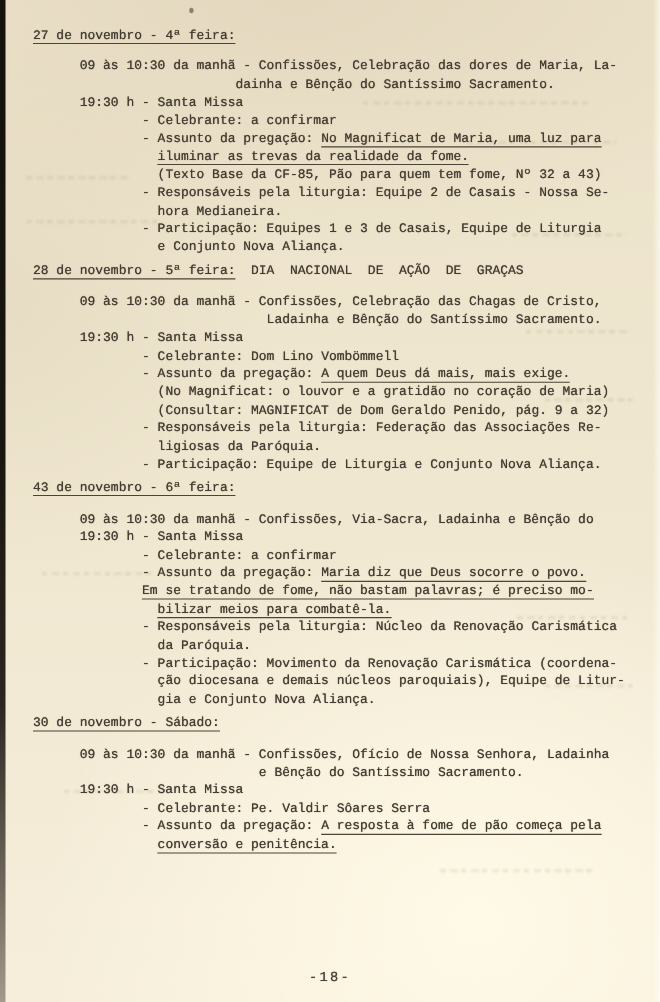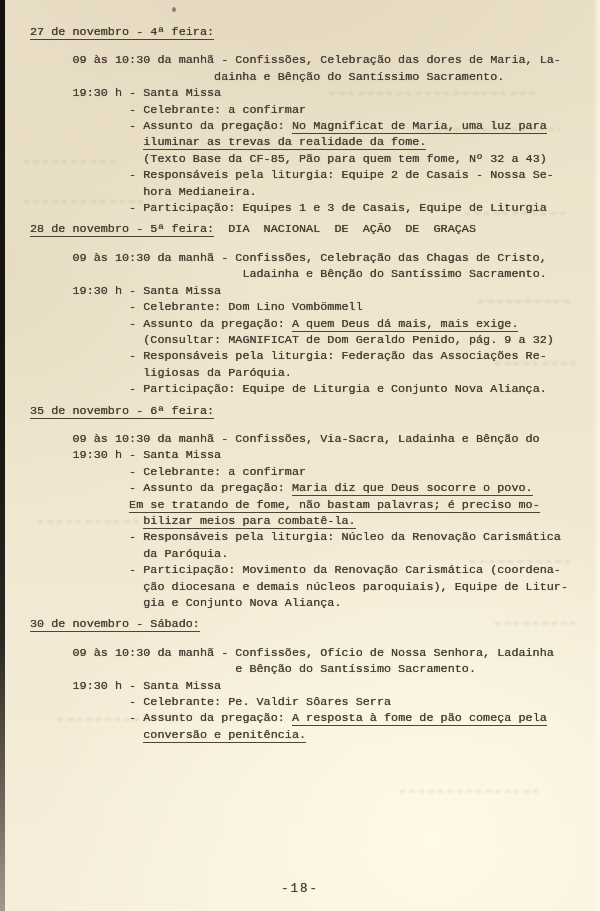--- a/index.html
+++ b/index.html
@@ -89,35 +89,37 @@
         <div class="line" style="padding-left: 6ch;"><span>09 às 10:30 da manhã - Confissões, Celebração das dores de Maria, La-</span></div>
         <div class="line" style="padding-left: 26ch;"><span>dainha e Bênção do Santíssimo Sacramento.</span></div>
         <div class="line" style="padding-left: 6ch;"><span>19:30 h - Santa Missa</span></div>
         <div class="line" style="padding-left: 14ch;"><span>- Celebrante: a confirmar</span></div>
         <div class="line" style="padding-left: 14ch;"><span>- Assunto da pregação: </span><span class="u">No Magnificat de Maria, uma luz para</span></div>
         <div class="line" style="padding-left: 16ch;"><span class="u">iluminar as trevas da realidade da fome.</span></div>
         <div class="line" style="padding-left: 16ch;"><span>(Texto Base da CF-85, Pão para quem tem fome, Nº 32 a 43)</span></div>
         <div class="line" style="padding-left: 14ch;"><span>- Responsáveis pela liturgia: Equipe 2 de Casais - Nossa Se-</span></div>
         <div class="line" style="padding-left: 16ch;"><span>hora Medianeira.</span></div>
         <div class="line" style="padding-left: 14ch;"><span>- Participação: Equipes 1 e 3 de Casais, Equipe de Liturgia</span></div>
+        <div class="line" style="padding-left: 16ch;"><span>e Conjunto Nova Aliança.</span></div>
       </div>
       <div class="section">
         <div class="heading"><span class="u">28 de novembro - 5ª feira:</span><span>  DIA  NACIONAL  DE  AÇÃO  DE  GRAÇAS</span></div>
         <div class="line" style="padding-left: 6ch;"><span>09 às 10:30 da manhã - Confissões, Celebração das Chagas de Cristo,</span></div>
         <div class="line" style="padding-left: 30ch;"><span>Ladainha e Bênção do Santíssimo Sacramento.</span></div>
         <div class="line" style="padding-left: 6ch;"><span>19:30 h - Santa Missa</span></div>
         <div class="line" style="padding-left: 14ch;"><span>- Celebrante: Dom Lino Vombömmell</span></div>
         <div class="line" style="padding-left: 14ch;"><span>- Assunto da pregação: </span><span class="u">A quem Deus dá mais, mais exige.</span></div>
+        <div class="line" style="padding-left: 16ch;"><span>(No Magnificat: o louvor e a gratidão no coração de Maria)</span></div>
         <div class="line" style="padding-left: 16ch;"><span>(Consultar: MAGNIFICAT de Dom Geraldo Penido, pág. 9 a 32)</span></div>
         <div class="line" style="padding-left: 14ch;"><span>- Responsáveis pela liturgia: Federação das Associações Re-</span></div>
         <div class="line" style="padding-left: 16ch;"><span>ligiosas da Paróquia.</span></div>
         <div class="line" style="padding-left: 14ch;"><span>- Participação: Equipe de Liturgia e Conjunto Nova Aliança.</span></div>
       </div>
       <div class="section">
-        <div class="heading"><span class="u">35 de novembro - 6ª feira:</span></div>
+        <div class="heading"><span class="u">43 de novembro - 6ª feira:</span></div>
         <div class="line" style="padding-left: 6ch;"><span>09 às 10:30 da manhã - Confissões, Via-Sacra, Ladainha e Bênção do</span></div>
         <div class="line" style="padding-left: 6ch;"><span>19:30 h - Santa Missa</span></div>
         <div class="line" style="padding-left: 14ch;"><span>- Celebrante: a confirmar</span></div>
         <div class="line" style="padding-left: 14ch;"><span>- Assunto da pregação: </span><span class="u">Maria diz que Deus socorre o povo.</span></div>
         <div class="line" style="padding-left: 14ch;"><span class="u">Em se tratando de fome, não bastam palavras; é preciso mo-</span></div>
         <div class="line" style="padding-left: 16ch;"><span class="u">bilizar meios para combatê-la.</span></div>
         <div class="line" style="padding-left: 14ch;"><span>- Responsáveis pela liturgia: Núcleo da Renovação Carismática</span></div>
         <div class="line" style="padding-left: 16ch;"><span>da Paróquia.</span></div>
         <div class="line" style="padding-left: 14ch;"><span>- Participação: Movimento da Renovação Carismática (coordena-</span></div>
         <div class="line" style="padding-left: 16ch;"><span>ção diocesana e demais núcleos paroquiais), Equipe de Litur-</span></div>

